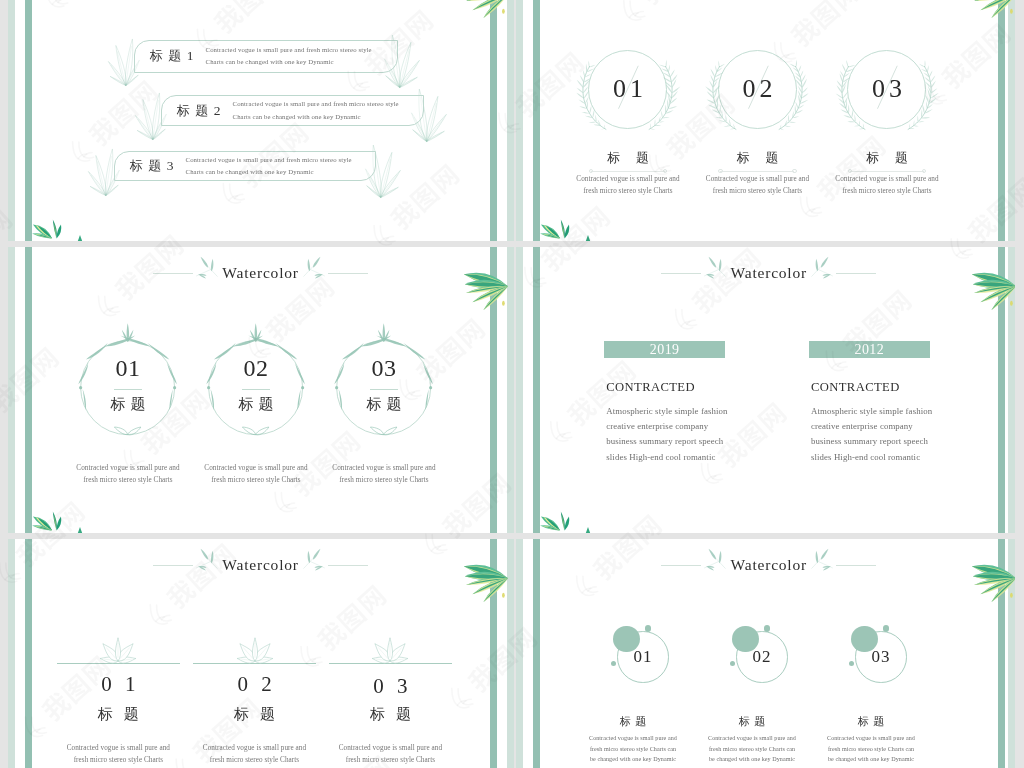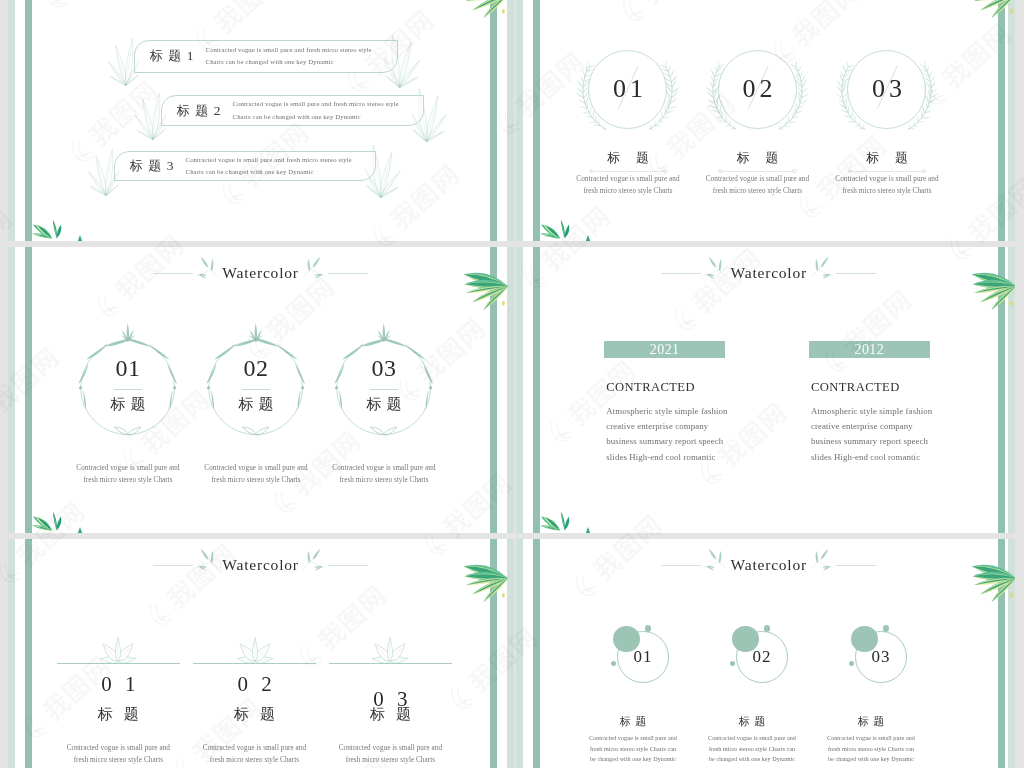--- a/index.html
+++ b/index.html
@@ -727,21 +727,21 @@
               <path d="M20.2 14.1C20.4 8.8 14.6 1.9 9.3 -2.0C11.6 4.0 16.0 11.8 20.2 14.1Z" fill="#93c3b3" fill-opacity="0.78" stroke="none"></path>
               <path d="M25.2 19.4C28.6 15.6 28.6 7.1 27.1 1.0C25.1 6.7 23.5 15.1 25.2 19.4Z" fill="#93c3b3" fill-opacity="0.78" stroke="none"></path>
               <path d="M18.0 25.5C15.6 23.2 10.0 23.0 5.9 23.8C9.6 25.3 15.1 26.5 18.0 25.5Z" fill="#93c3b3" fill-opacity="0.78" stroke="none"></path>
               <path d="M17.3 29.9C15.7 26.8 10.1 24.6 5.8 23.8C9.1 26.6 14.1 29.8 17.3 29.9Z" fill="#93c3b3" fill-opacity="0.78" stroke="none"></path>
             </g>
           </svg>
         </div>
         <div class="rule" style="width:40px;flex:0 0 auto;"></div>
       </div>
       <div class="yearbox" style="left:87.89999999999998px;top:94.10000000000002px;width:121.2px;height:17.3px;">
-        <span>2021</span>
+        <span>2019</span>
       </div>
       <div class="contr" style="left:90.09999999999998px;top:133.00000000000003px;">CONTRACTED</div>
       <div class="ylines" style="left:90.09999999999998px;top:157.0px;">
         <div>Atmospheric style simple fashion</div>
         <div>creative enterprise company</div>
         <div>business summary report speech</div>
         <div>slides High-end cool romantic</div>
       </div>
       <div class="yearbox" style="left:292.5999999999999px;top:94.10000000000002px;width:121.2px;height:17.3px;">
         <span>2012</span>
@@ -858,21 +858,21 @@
           <path d="M60.0 45.8C65.4 24.6 35.0 14.3 28.6 9.7C32.3 16.6 38.3 48.2 60.0 45.8Z" fill="#ffffff" stroke="#93c3b3" stroke-width="0.9" stroke-linejoin="round"></path>
           <path d="M60.0 45.8C81.7 48.2 87.7 16.6 91.4 9.7C85.0 14.3 54.6 24.6 60.0 45.8Z" fill="#ffffff" stroke="#93c3b3" stroke-width="0.9" stroke-linejoin="round"></path>
           <path d="M60.0 45.8C71.4 33.2 61.1 5.1 60.0 -2.6C58.9 5.1 48.6 33.2 60.0 45.8Z" fill="#ffffff" stroke="#93c3b3" stroke-width="0.9" stroke-linejoin="round"></path>
           <path d="M54.8 45.0L31.1 41.7" fill="none" stroke="#93c3b3" stroke-width="0.6" opacity="0.5"></path>
           <path d="M65.2 45.0L88.9 41.7" fill="none" stroke="#93c3b3" stroke-width="0.6" opacity="0.5"></path>
           <path d="M55.6 40.7L35.5 17.6" fill="none" stroke="#93c3b3" stroke-width="0.6" opacity="0.5"></path>
           <path d="M64.4 40.7L84.5 17.6" fill="none" stroke="#93c3b3" stroke-width="0.6" opacity="0.5"></path>
           <path d="M60.0 39.0L60.0 8.0" fill="none" stroke="#93c3b3" stroke-width="0.6" opacity="0.5"></path>
         </svg>
       </div>
-      <div style="position:absolute;left:322.4px;top:150px;width:120px;text-align:center;"><span class="numlg" style="font-size:21px;letter-spacing:4px;padding-left:4px;">0 3</span></div>
+      <div style="position:absolute;left:322.4px;top:137px;width:120px;text-align:center;"><span class="numlg" style="font-size:21px;letter-spacing:4px;padding-left:4px;">0 3</span></div>
       <div style="position:absolute;left:322.4px;top:165.89999999999998px;width:120px;text-align:center;"><span class="cnttl" style="font-size:15px;letter-spacing:11px;padding-left:11px;">标题</span></div>
       <div class="col" style="left:302.4px;top:203.0px;width:160px;">
         <div class="body2">Contracted vogue  is small pure and</div>
         <div class="body2">fresh micro stereo style Charts</div>
       </div>
     </div>
     <div class="panel" style="left:516.2px;top:539.0px;width:498.5px;height:286.0px;">
       <div class="vbar mint" style="left:0px;width:6.5px;"></div>
       <div class="vbar teal" style="left:16.5px;width:7.5px;"></div>
       <div class="vbar teal" style="right:9.5px;width:7.5px;"></div>

